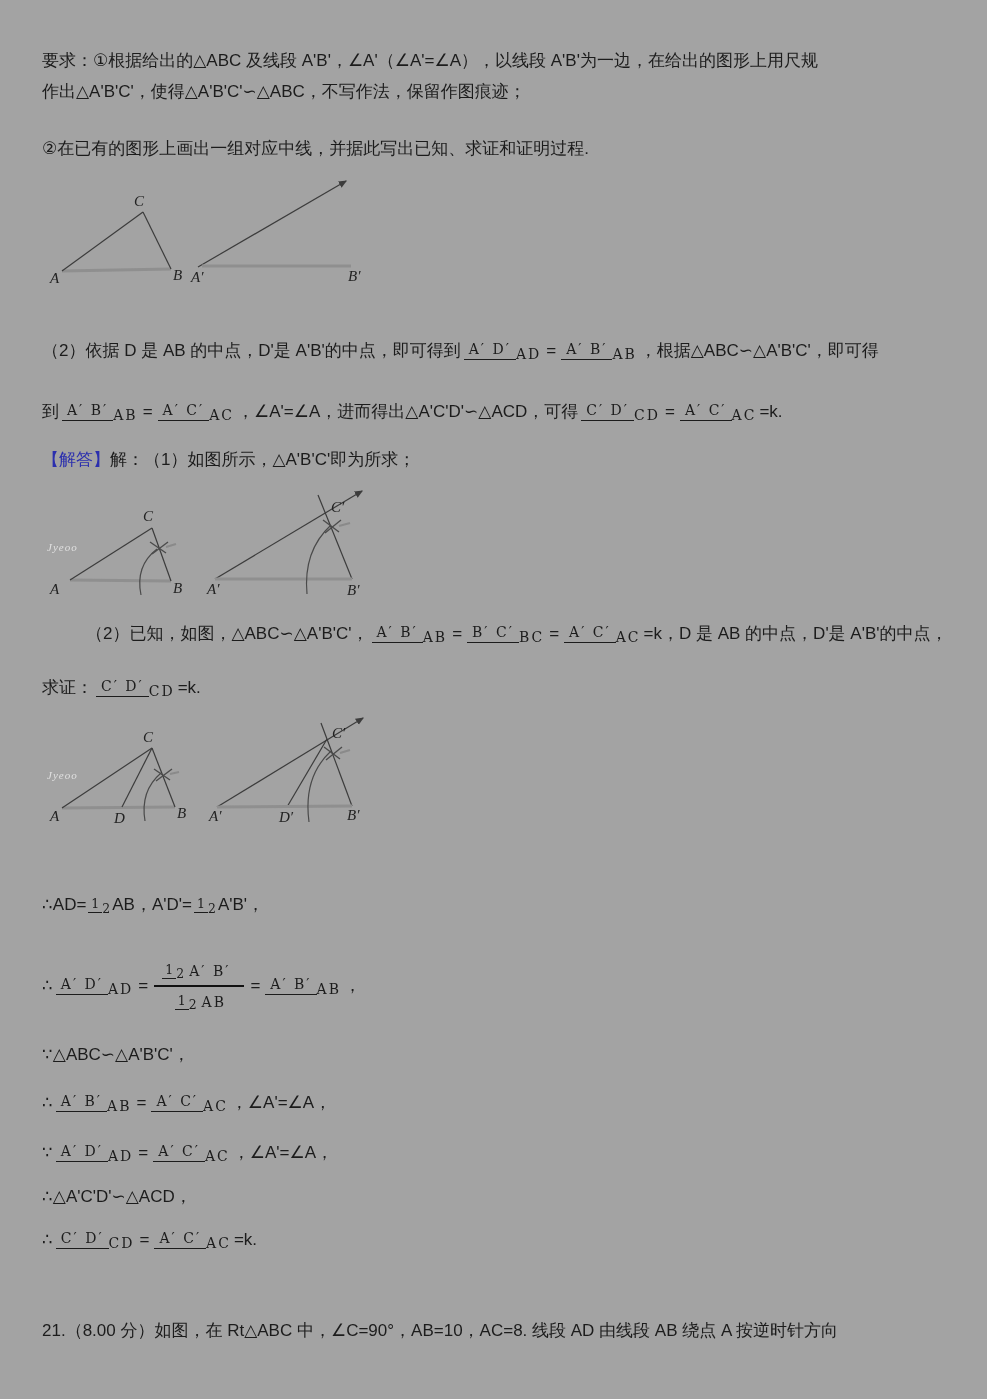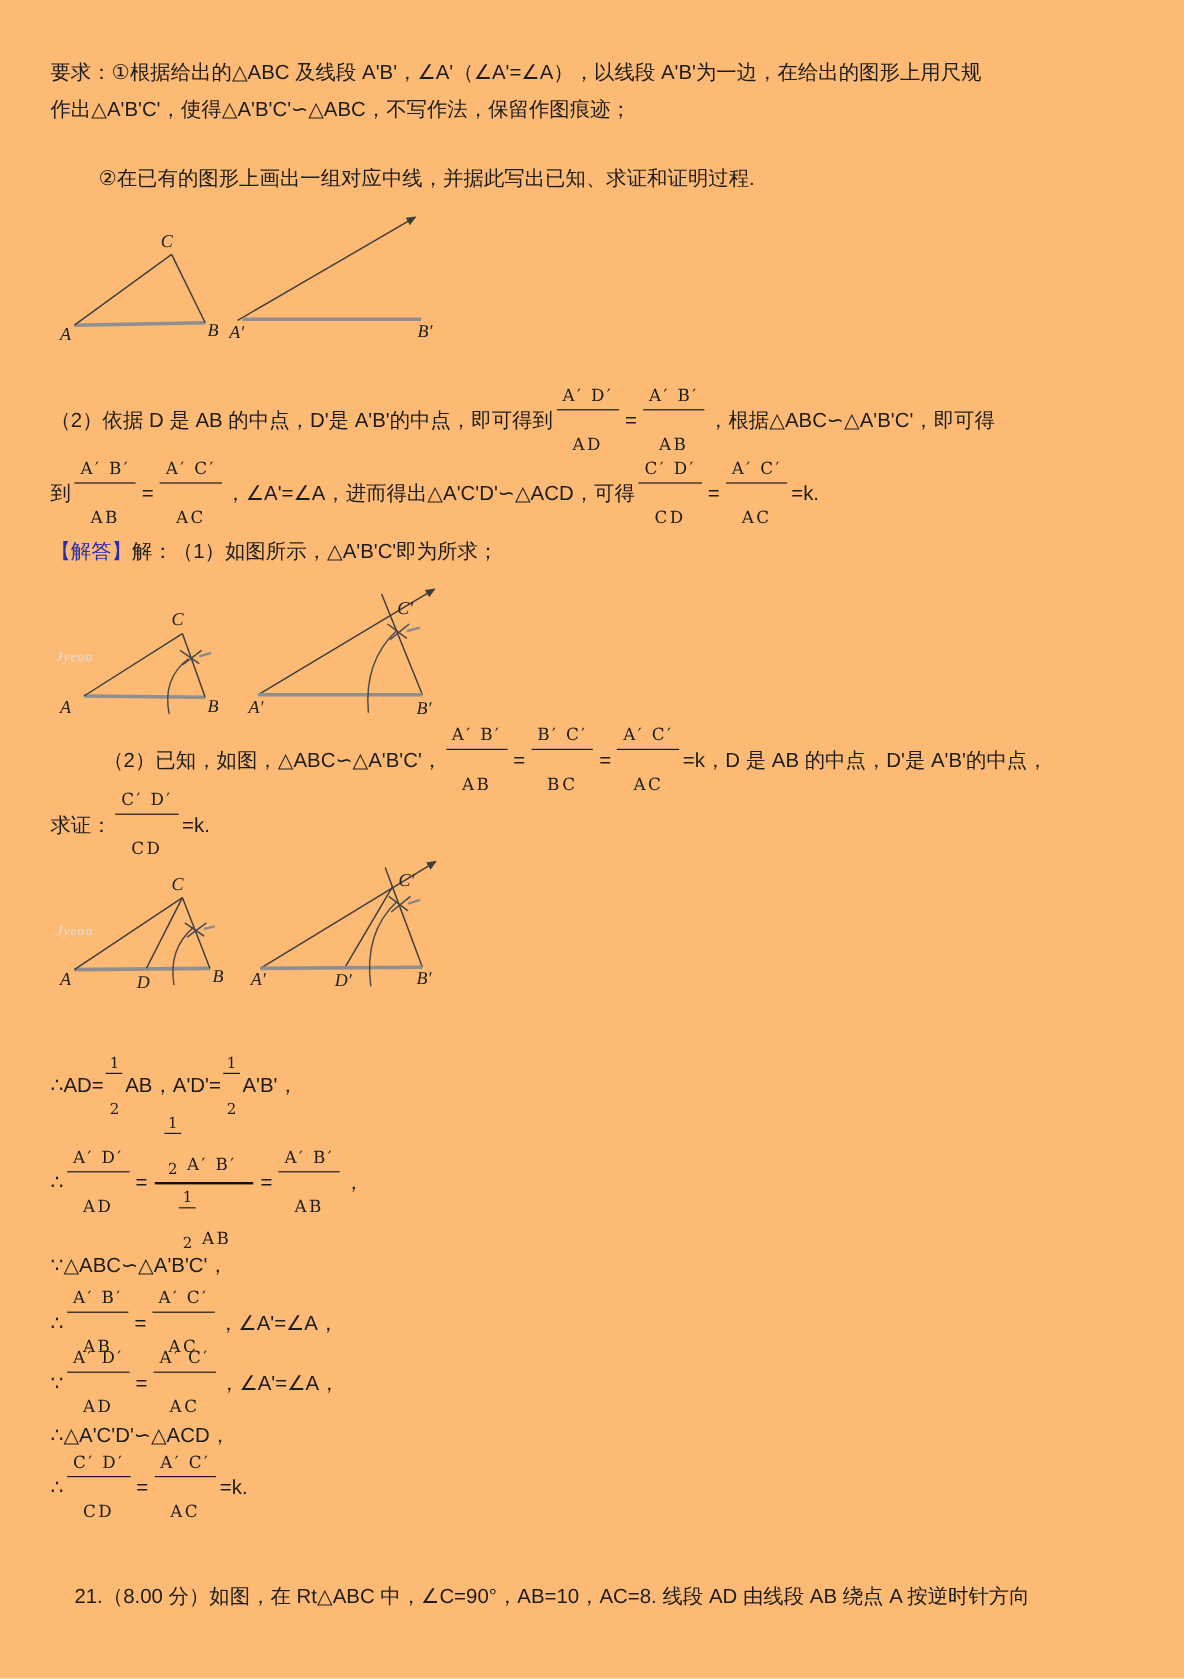--- a/index.html
+++ b/index.html
@@ -1,25 +1,25 @@
 <!DOCTYPE html>
 <html><head>
 <meta charset="utf-8">
 <style>
   html,body{margin:0;padding:0;background:#ffffff;}
   #page{
-    position:relative;width:987px;height:1399px;background:#fdba74;
+    position:relative;width:987px;height:1399px;background:#a3a3a3;
     font-family:"Liberation Sans","DejaVu Sans",sans-serif;
     color:#1c1c1c;overflow:hidden;
   }
   .row{position:absolute;left:42px;display:flex;align-items:center;white-space:nowrap;font-size:17px;line-height:1.35;}
   .plain{position:absolute;left:42px;white-space:nowrap;font-size:17px;line-height:1.35;}
   .tag{color:#2B2FAE;}
-  .frac{display:inline-flex;flex-direction:column;align-items:center;vertical-align:middle;
-        margin:0 3px;font-family:"DejaVu Serif","Liberation Serif",serif;font-size:14px;line-height:1.12;gap:15px;}
+  .frac{display:inline-flex;align-items:center;vertical-align:middle;
+        margin:0 3px;font-family:"DejaVu Serif","Liberation Serif",serif;font-size:14px;line-height:1.12;}
   .frac .num{padding:0 5px 2px;border-bottom:1.4px solid #1c1c1c;letter-spacing:2px;}
   .frac .den{padding-top:7px;letter-spacing:2px;}
   .frac.mini{font-size:12.5px;margin:0 2px;}
   .frac.mini .num{padding:0 3px 1px;letter-spacing:0;}
   .frac.mini .den{letter-spacing:0;}
   .bigfrac{display:inline-flex;flex-direction:column;align-items:center;margin:0 4px;
            font-family:"DejaVu Serif","Liberation Serif",serif;font-size:14px;}
   .bigfrac .bnum{display:flex;align-items:flex-end;gap:3px;padding:0 14px 4px 6px;border-bottom:2px solid #111;}
   .bigfrac .bden{display:flex;align-items:flex-end;gap:3px;padding:4px 6px 0;}
   .mathtxt{letter-spacing:2px;}
@@ -33,21 +33,21 @@
   .tick{stroke:#4a4a4a;stroke-width:1.3;fill:none;}
   .dash{stroke:#8a8a8a;stroke-width:2;fill:none;}
 </style>
 </head>
 <body>
 
 <div id="page">
 
   <div class="plain" style="top:50px;">要求：①根据给出的△ABC 及线段 A'B'，∠A'（∠A'=∠A），以线段 A'B'为一边，在给出的图形上用尺规</div>
   <div class="plain" style="top:81px;">作出△A'B'C'，使得△A'B'C'∽△ABC，不写作法，保留作图痕迹；</div>
-  <div class="plain" style="top:138px;margin-left:40px;">②在已有的图形上画出一组对应中线，并据此写出已知、求证和证明过程.</div>
+  <div class="plain" style="top:138px;">②在已有的图形上画出一组对应中线，并据此写出已知、求证和证明过程.</div>
 
   <svg style="left:45px;top:176px;" width="400" height="112">
     <defs>
         <marker id="arw1" markerWidth="8" markerHeight="8" refX="6" refY="3" orient="auto">
           <path d="M0,0 L7,3 L0,6 z" fill="#3c3c3c"></path>
         </marker>
       </defs>
     <line class="base" x1="17" y1="95" x2="126" y2="93"></line>
     <line class="thin" x1="17" y1="95" x2="98" y2="36"></line>
     <line class="thin" x1="98" y1="36" x2="126" y2="93"></line>
@@ -276,15 +276,15 @@
         <span class="den">CD</span>
       </span>
     <span class="eq">=</span>
     <span class="frac">
         <span class="num">A′ C′</span>
         <span class="den">AC</span>
       </span>
     <span>=k.</span>
   </div>
 
-  <div class="plain" style="top:1320px;margin-left:20px;">21.（8.00 分）如图，在 Rt△ABC 中，∠C=90°，AB=10，AC=8. 线段 AD 由线段 AB 绕点 A 按逆时针方向</div>
+  <div class="plain" style="top:1320px;">21.（8.00 分）如图，在 Rt△ABC 中，∠C=90°，AB=10，AC=8. 线段 AD 由线段 AB 绕点 A 按逆时针方向</div>
 
 </div>
 
 </body></html>

